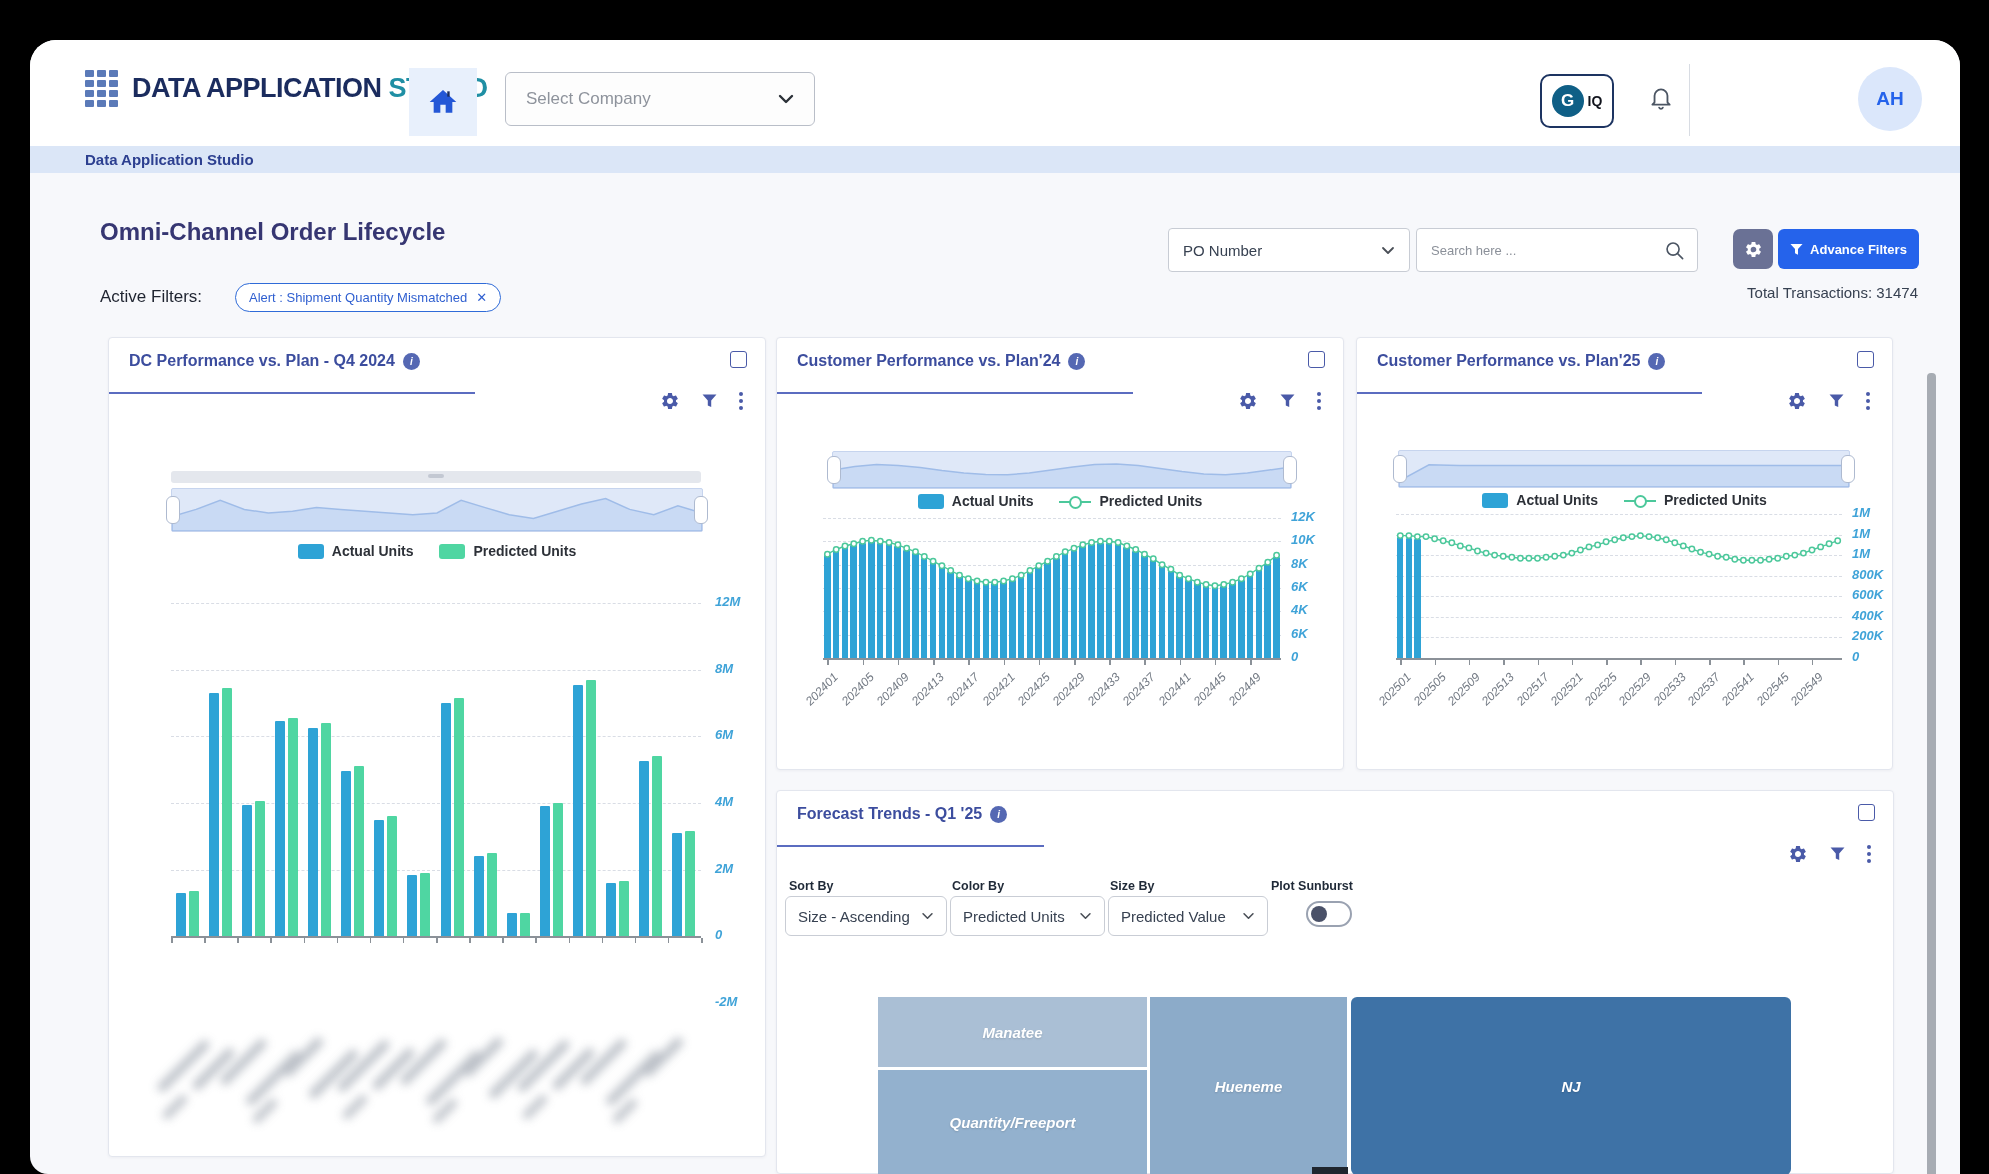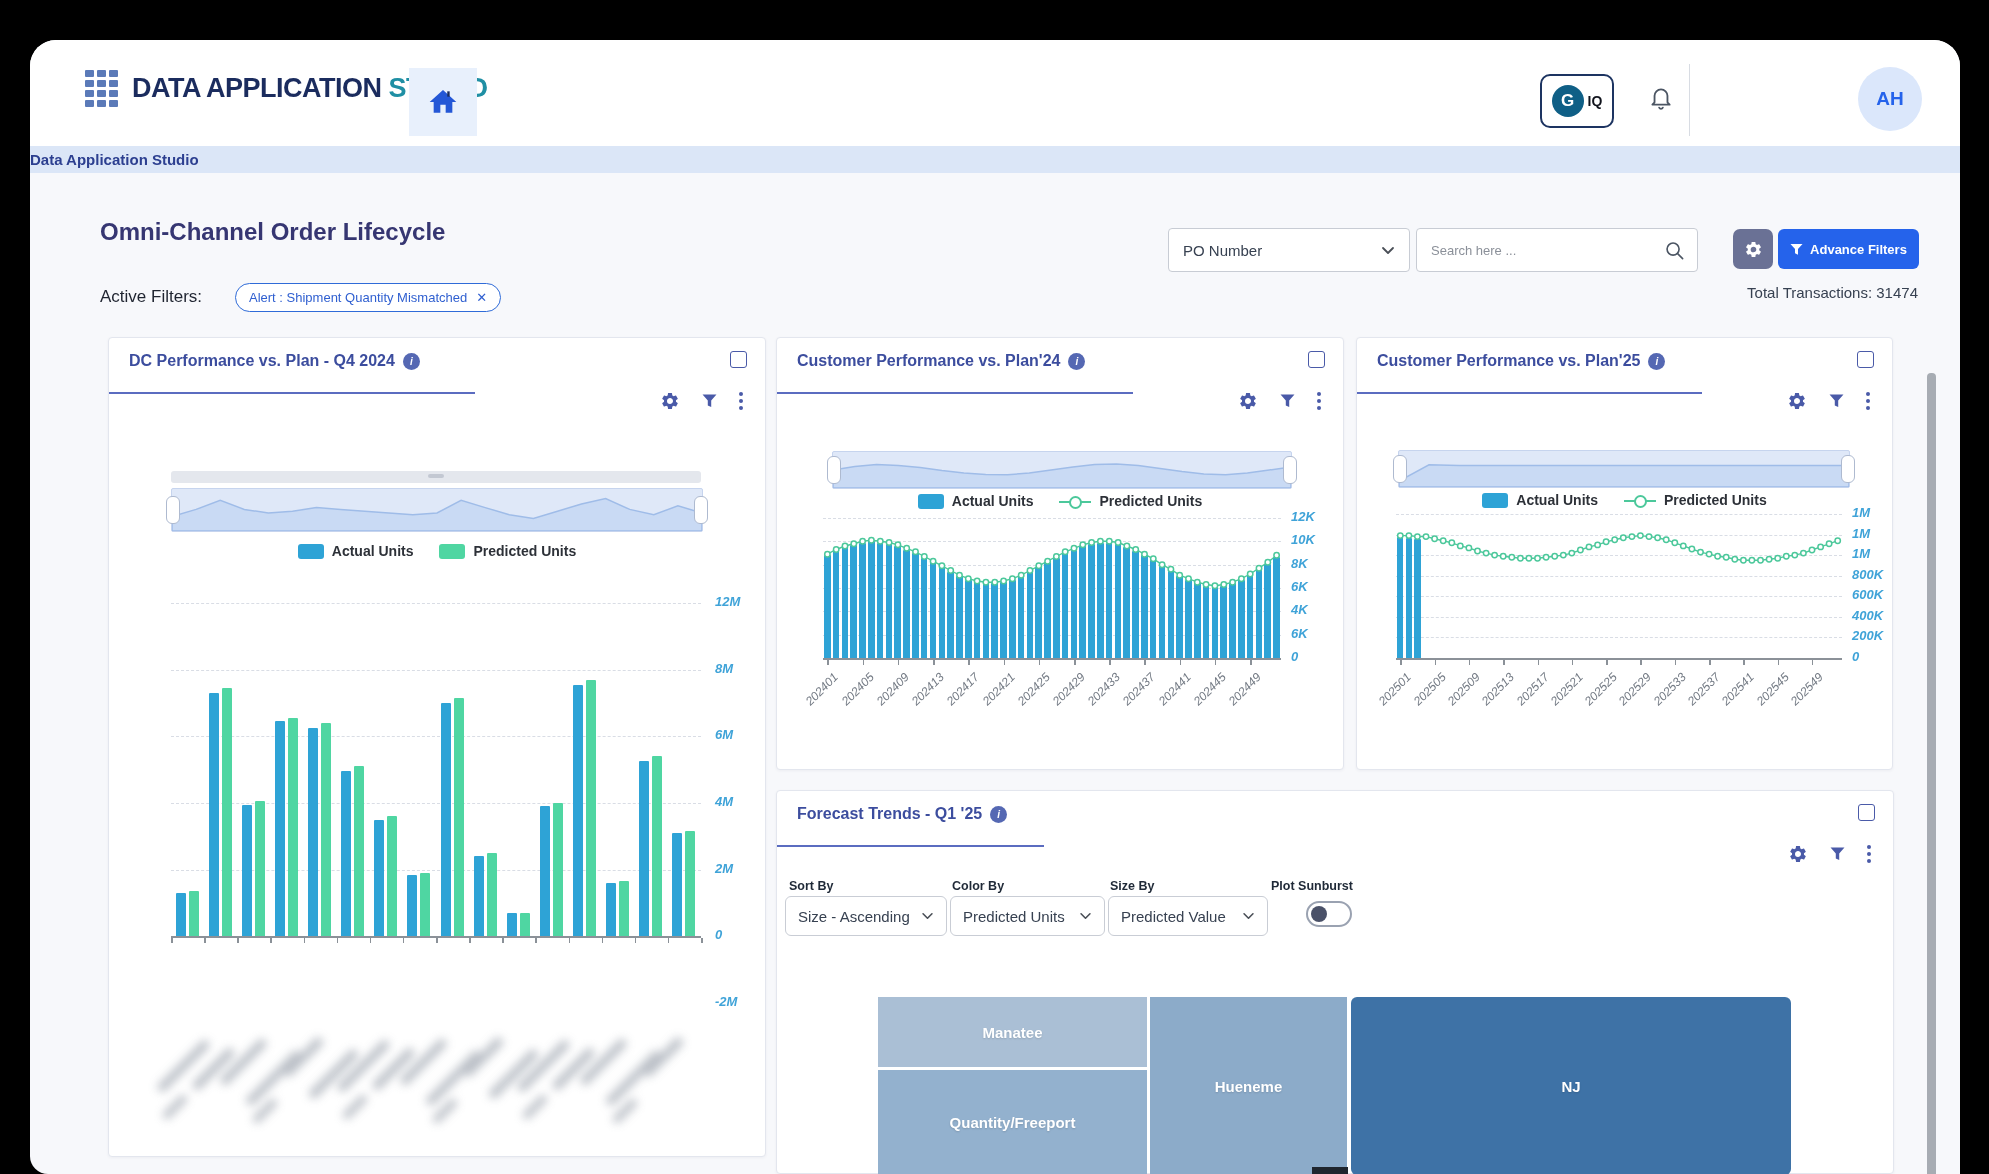--- a/index.html
+++ b/index.html
@@ -26,21 +26,21 @@
   .iq-circle{width:32px;height:32px;border-radius:50%;background:#0f5f86;color:#fff;
           display:flex;align-items:center;justify-content:center;font-weight:800;font-size:17px;}
   .iq-label{font-weight:800;font-size:14px;color:#10131c;}
   .bell{position:absolute;left:1618px;top:44px;}
   .hdr-divider{position:absolute;left:1659px;top:24px;width:1px;height:72px;background:#d8dce3;}
   .avatar{position:absolute;left:1828px;top:27px;width:64px;height:64px;border-radius:50%;
           background:#dbe7fb;color:#2563eb;font-weight:700;font-size:19px;display:flex;
           align-items:center;justify-content:center;}
   
   .breadcrumb{position:absolute;left:0;top:106px;width:100%;height:27px;background:#dbe6f7;
-          display:flex;align-items:center;box-sizing:border-box;
+          display:flex;align-items:center;padding-left:55px;box-sizing:border-box;
           font-size:15px;font-weight:700;color:#2c3f90;}
   
   .page-title{position:absolute;left:70px;top:178px;font-size:24px;font-weight:700;color:#363672;}
   .po-select{position:absolute;left:1138px;top:188px;width:242px;height:44px;background:#fff;
           border:1px solid #c8ccd4;border-radius:4px;display:flex;align-items:center;
           justify-content:space-between;padding:0 14px;box-sizing:border-box;font-size:15px;color:#374151;}
   .search-box{position:absolute;left:1386px;top:188px;width:282px;height:44px;background:#fff;
           border:1px solid #c8ccd4;border-radius:4px;display:flex;align-items:center;
           justify-content:space-between;padding:0 12px;box-sizing:border-box;}
   .search-box input{border:none;outline:none;font-size:13px;color:#374151;width:210px;
@@ -103,21 +103,21 @@
   .bstroke{position:absolute;background:#aab0b9;border-radius:3px;transform:rotate(45deg);}
   
   .ctl-label{position:absolute;font-size:12.5px;font-weight:700;color:#1f2937;}
   .ctl-select{position:absolute;height:40px;background:#fff;border:1px solid #c9cdd5;border-radius:6px;
         display:flex;align-items:center;justify-content:space-between;padding:0 12px;
         box-sizing:border-box;font-size:15px;color:#374151;}
   .toggle{position:absolute;width:46px;height:26px;border:2px solid #9aa2b1;border-radius:14px;
         background:#fff;box-sizing:border-box;cursor:pointer;}
   .toggle .knob{position:absolute;left:3px;top:3px;width:16px;height:16px;border-radius:50%;background:#4a5168;}
   
-  .treemap{position:absolute;left:101px;top:206px;width:913px;height:178px;}
+  .treemap{position:absolute;left:101px;top:206px;width:913px;height:178px;font-style:italic;}
   .tcell{position:absolute;display:flex;align-items:center;justify-content:center;
         color:#fff;font-size:15px;font-weight:600;text-shadow:0 1px 2px rgba(0,0,0,.15);}
   
   .scroll-thumb{position:absolute;left:1897px;top:333px;width:9px;height:827px;background:#a7acb3;border-radius:4px;}
 </style>
 </head>
 <body>
 
 <div class="page">
 
@@ -138,20 +138,26 @@
           <i></i>
       </span>
       <span class="logo-text">
         <span class="p1">DATA APPLICATION</span><span class="p2">STUDIO</span>
       </span>
     </div>
     <div class="home-tab">
       <svg width="32" height="32" viewBox="0 0 24 24">
         <path d="M10 20v-6h4v6h5v-8h3L12 3 2 12h3v8z" fill="#2457d6"></path>
         <rect x="15.2" y="4" width="1.8" height="4" fill="#1b2c5e"></rect>
+      </svg>
+    </div>
+    <div class="select-company">
+      <span class="ph">Select Company</span>
+      <svg width="16" height="10" viewBox="0 0 16 10">
+        <polyline points="2,2 8,8 14,2" fill="none" stroke="#2b3138" stroke-width="2.4" stroke-linecap="round" stroke-linejoin="round"></polyline>
       </svg>
     </div>
     <div class="iq-btn">
       <span class="iq-circle">G</span>
       <span class="iq-label">IQ</span>
     </div>
     <div class="bell">
       <svg width="26" height="28" viewBox="0 0 24 26">
         <path d="M18 17v-6a6 6 0 1 0-12 0v6l-2 2.2h16L18 17z" fill="none" stroke="#4b5563" stroke-width="1.7" stroke-linejoin="round"></path>
         <path d="M10.3 22a1.9 1.9 0 0 0 3.4 0" fill="none" stroke="#4b5563" stroke-width="1.7" stroke-linecap="round"></path>

